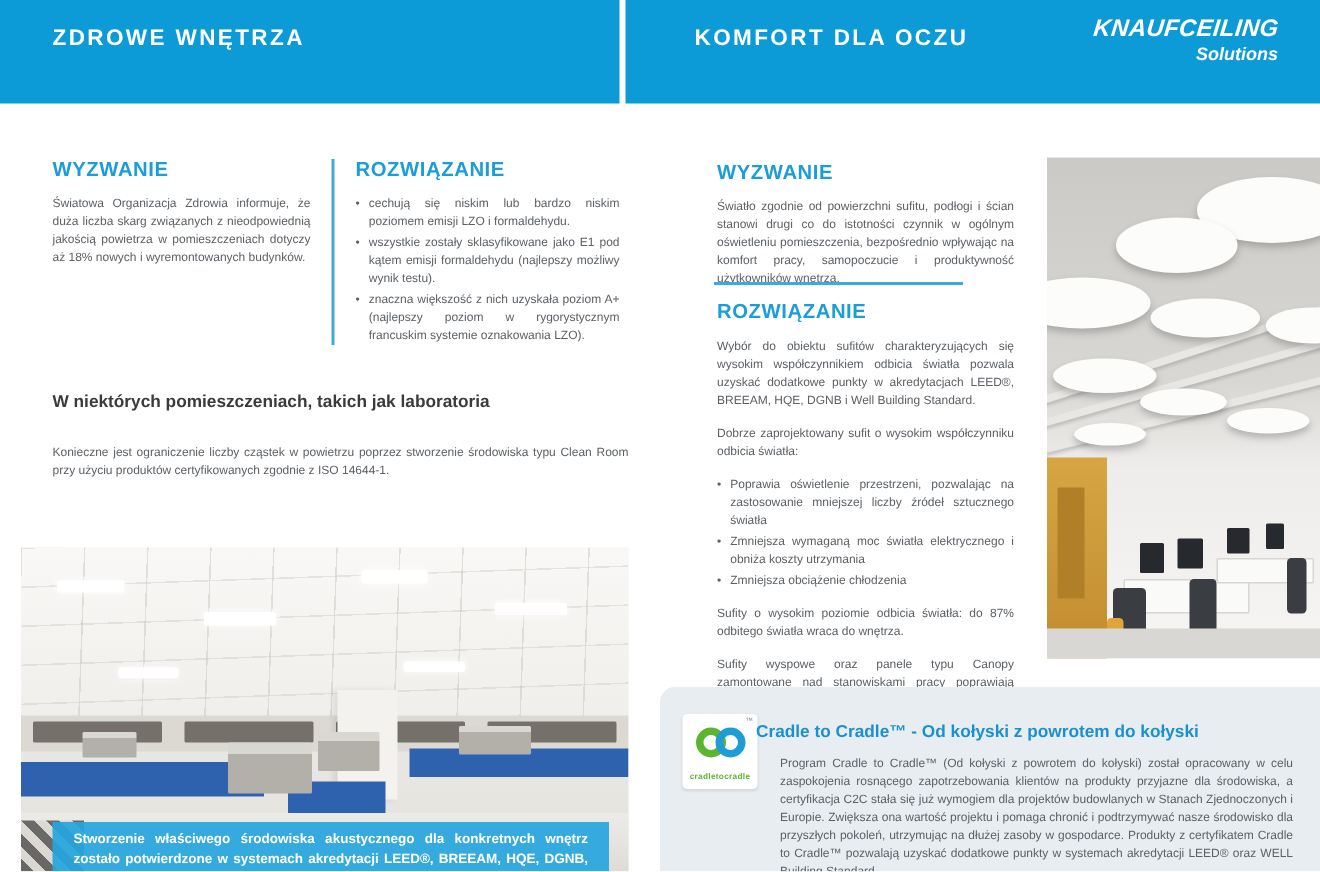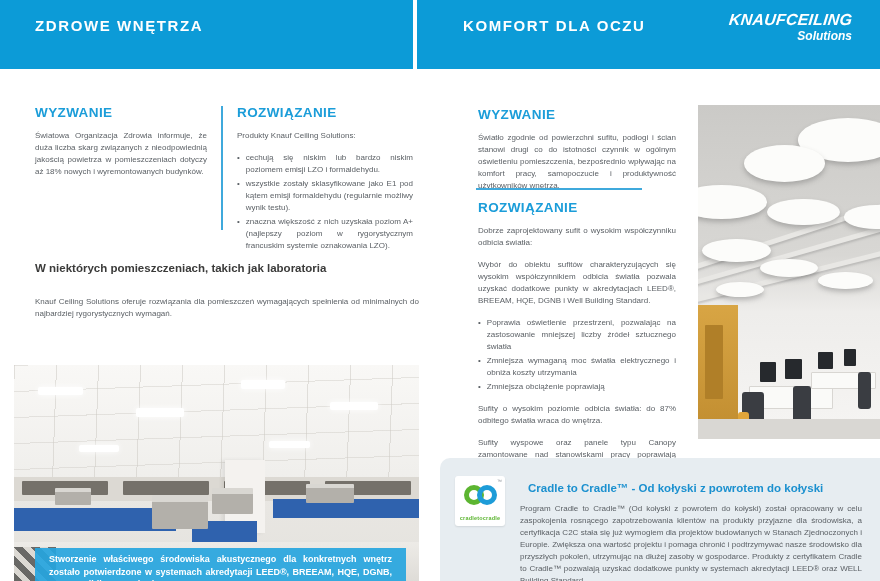--- a/index.html
+++ b/index.html
@@ -74,21 +74,21 @@
   
   .cradle { position:absolute; left:440px; top:458px; width:440px; height:123px; background:#e7edf1; border-radius:10px 0 0 0; }
   .c2c-box { position:absolute; left:15px; top:18px; width:50px; height:50px; background:#ffffff; border-radius:3px;
     box-shadow:0 1px 2px rgba(0,0,0,0.1); }
   .c2c-rings { position:absolute; left:9px; top:9px; width:34px; height:22px; }
   .c2c-ring { position:absolute; width:20px; height:20px; border-radius:50%; top:0; }
   .c2c-ring.g { left:0; border:5px solid #5cb531; }
   .c2c-ring.b { left:13px; border:5px solid #1d9cd8; }
   .c2c-tm { position:absolute; right:3px; top:2px; font-size:5px; color:#8a9096; }
   .c2c-name { position:absolute; left:0; right:0; bottom:5px; text-align:center; font-size:5.5px; color:#5cb531; font-weight:bold; letter-spacing:0.2px; }
-  .cradle-h { position:absolute; left:88px; top:24px; color:#1b90cf; font-weight:bold; font-size:11.5px; }
+  .cradle-h { position:absolute; left:64px; top:24px; color:#1b90cf; font-weight:bold; font-size:11.5px; }
   .cradle-p { position:absolute; left:80px; top:45px; width:342px; color:#5c6166; font-size:8px; line-height:1.5; text-align:justify; }
 </style>
 </head>
 <body>
 
 <div class="page">
 
   <div class="hdr-bar left">
     <span class="hdr-title l">ZDROWE WNĘTRZA</span>
   </div>
@@ -102,40 +102,39 @@
 
   <div class="col1">
     <div class="h-blue">WYZWANIE</div>
     <p class="body-txt">Światowa Organizacja Zdrowia informuje, że duża liczba skarg związanych z nieodpowiednią jakością powietrza w pomieszczeniach dotyczy aż 18% nowych i wyremontowanych budynków.</p>
   </div>
 
   <div class="vdivider"></div>
 
   <div class="col2">
     <div class="h-blue">ROZWIĄZANIE</div>
-    <p class="body-txt">Produkty Knauf Ceiling Solutions:</p>
     <ul class="bullets body-txt">
       <li>
           <span class="dot">•</span>
           <span class="txt">cechują się niskim lub bardzo niskim poziomem emisji LZO i formaldehydu.</span>
         </li>
       <li>
           <span class="dot">•</span>
-          <span class="txt">wszystkie zostały sklasyfikowane jako E1 pod kątem emisji formaldehydu (regularnie możliwy wynik testu).</span>
+          <span class="txt">wszystkie zostały sklasyfikowane jako E1 pod kątem emisji formaldehydu (najlepszy możliwy wynik testu).</span>
         </li>
       <li>
           <span class="dot">•</span>
           <span class="txt">znaczna większość z nich uzyskała poziom A+ (najlepszy poziom w rygorystycznym francuskim systemie oznakowania LZO).</span>
         </li>
     </ul>
   </div>
 
   <div class="lab-sec">
     <div class="lab-h">W niektórych pomieszczeniach, takich jak laboratoria</div>
-    <p class="body-txt">Knauf Ceiling Solutions oferuje rozwiązania dla pomieszczeń wymagających spełnienia od minimalnych do najbardziej rygorystycznych wymagań.</p>
+    <p class="body-txt">Konieczne jest ograniczenie liczby cząstek w powietrzu poprzez stworzenie środowiska typu Clean Room przy użyciu produktów certyfikowanych zgodnie z ISO 14644-1.</p>
   </div>
 
   <div class="photo-left">
     <div class="pl-ceiling"></div>
     <div class="pl-light" style="left:6%; top:10%; width:11%; height:4%;"></div>
     <div class="pl-light" style="left:30%; top:20%; width:12%; height:4%;"></div>
     <div class="pl-light" style="left:56%; top:7%; width:11%; height:4%;"></div>
     <div class="pl-light" style="left:78%; top:17%; width:12%; height:4%;"></div>
     <div class="pl-light" style="left:16%; top:37%; width:10%; height:3.5%;"></div>
     <div class="pl-light" style="left:63%; top:35%; width:10%; height:3.5%;"></div>
@@ -160,34 +159,34 @@
 
   <div class="rcol">
     <div class="h-blue">WYZWANIE</div>
     <p class="body-txt">Światło zgodnie od powierzchni sufitu, podłogi i ścian stanowi drugi co do istotności czynnik w ogólnym oświetleniu pomieszczenia, bezpośrednio wpływając na komfort pracy, samopoczucie i produktywność użytkowników wnętrza.</p>
   </div>
 
   <div class="hdivider"></div>
 
   <div class="rcol2">
     <div class="h-blue">ROZWIĄZANIE</div>
+    <p class="body-txt">Wybór do obiektu sufitów charakteryzujących się wysokim współczynnikiem odbicia światła pozwala uzyskać dodatkowe punkty w akredytacjach LEED®, BREEAM, HQE, DGNB i Well Building Standard.</p>
     <p class="body-txt">Dobrze zaprojektowany sufit o wysokim współczynniku odbicia światła:</p>
-    <p class="body-txt">Wybór do obiektu sufitów charakteryzujących się wysokim współczynnikiem odbicia światła pozwala uzyskać dodatkowe punkty w akredytacjach LEED®, BREEAM, HQE, DGNB i Well Building Standard.</p>
     <ul class="bullets body-txt">
       <li>
           <span class="dot">•</span>
           <span class="txt">Poprawia oświetlenie przestrzeni, pozwalając na zastosowanie mniejszej liczby źródeł sztucznego światła</span>
         </li>
       <li>
           <span class="dot">•</span>
           <span class="txt">Zmniejsza wymaganą moc światła elektrycznego i obniża koszty utrzymania</span>
         </li>
       <li>
           <span class="dot">•</span>
-          <span class="txt">Zmniejsza obciążenie poprawiają</span>
+          <span class="txt">Zmniejsza obciążenie chłodzenia</span>
         </li>
     </ul>
     <p class="body-txt">Sufity o wysokim poziomie odbicia światła: do 87% odbitego światła wraca do wnętrza.</p>
     <p class="body-txt">Sufity wyspowe oraz panele typu Canopy zamontowane nad stanowiskami pracy poprawiają odbicie światła, zapewniając wyższy komfort dla użytkownika końcowego.</p>
   </div>
 
   <div class="photo-right">
     <div class="pr-pipe" style="left:-10%; top:36%; transform:rotate(-18deg);"></div>
     <div class="pr-pipe" style="left:-10%; top:42%; transform:rotate(-16deg);"></div>
     <div class="pr-pipe" style="left:-5%; top:48%; transform:rotate(-14deg);"></div>

